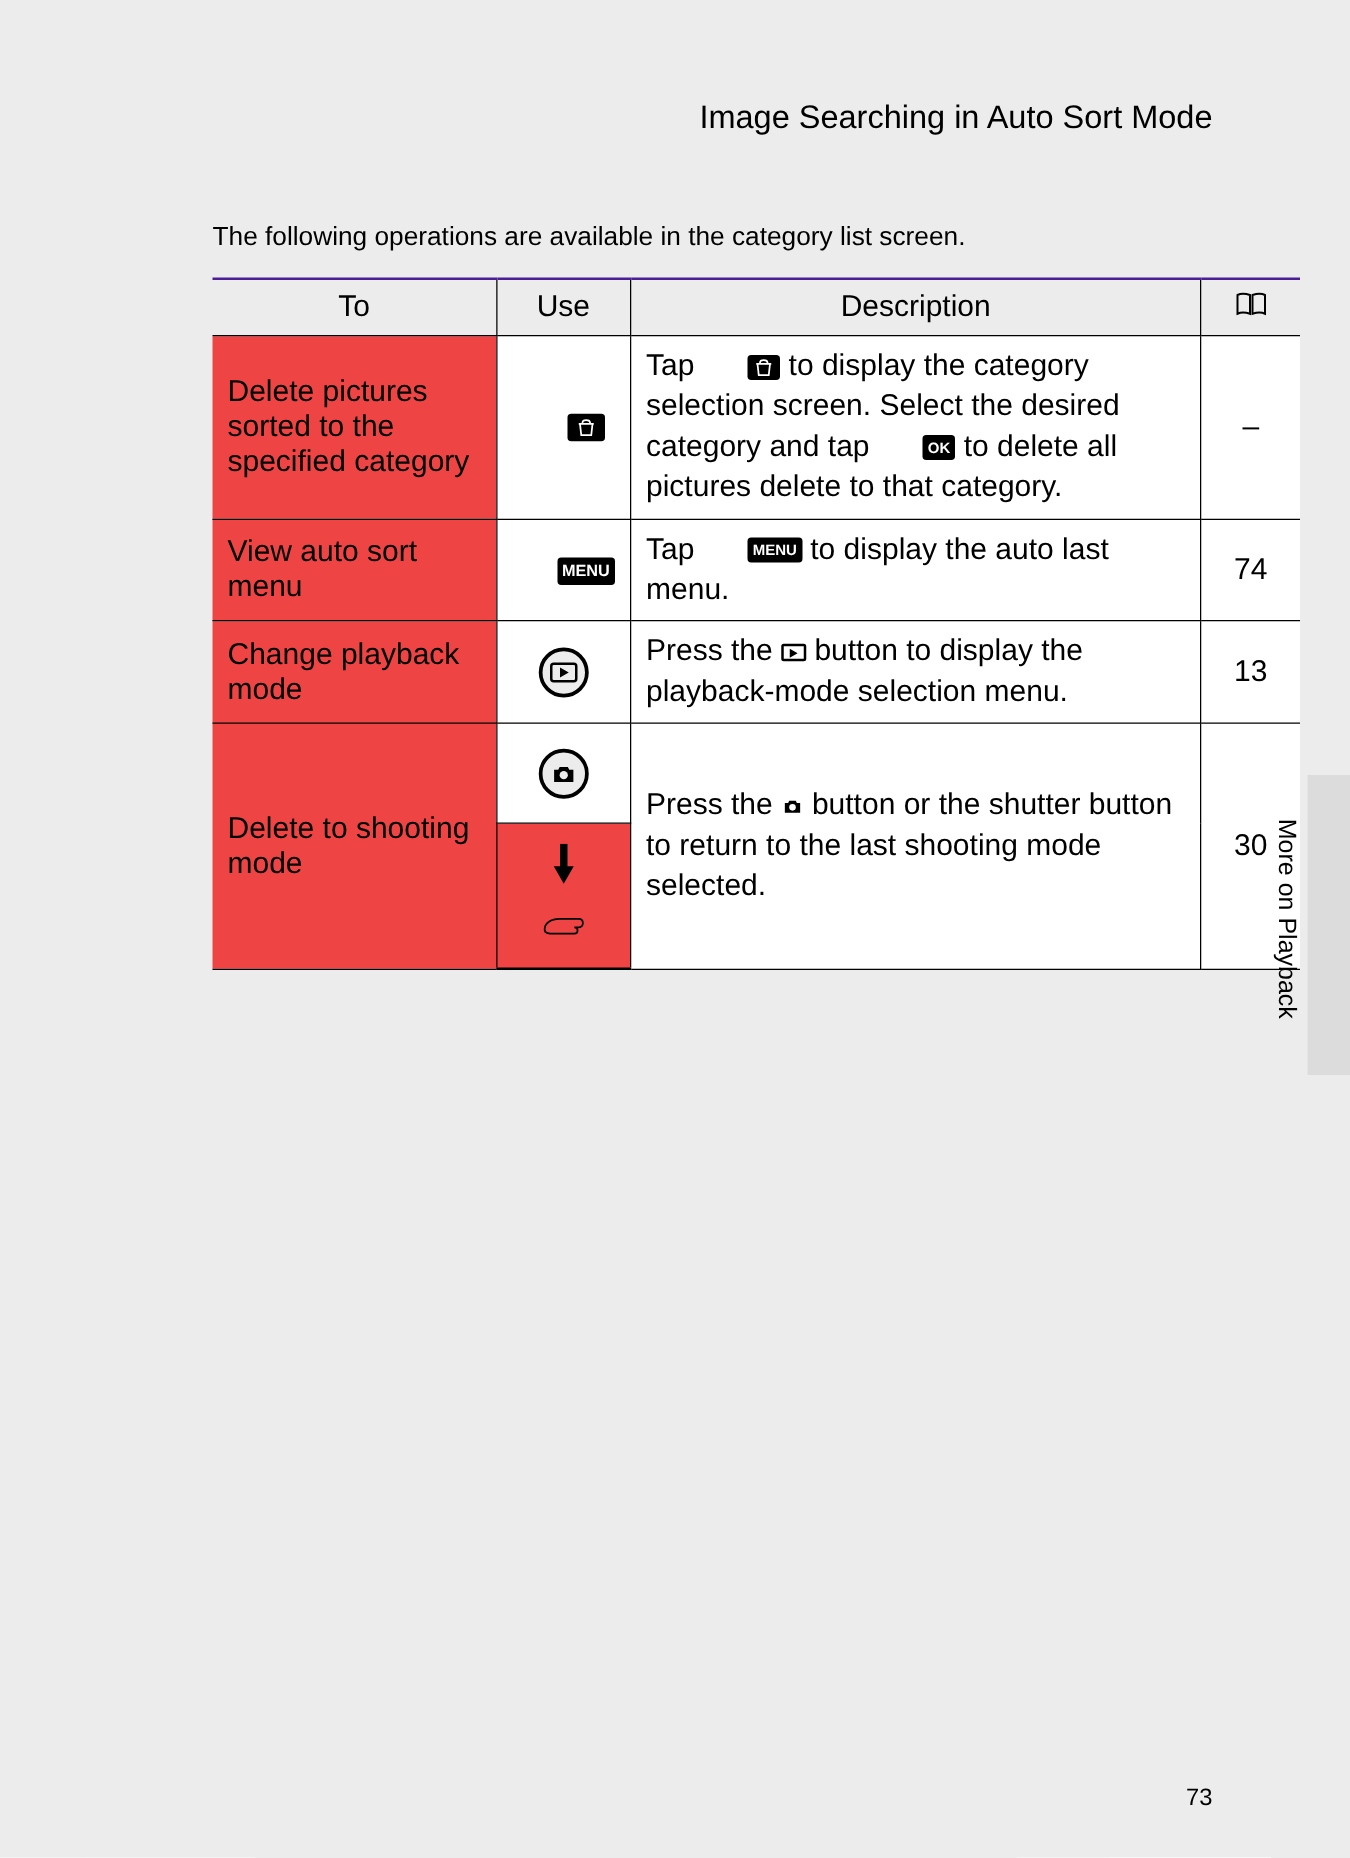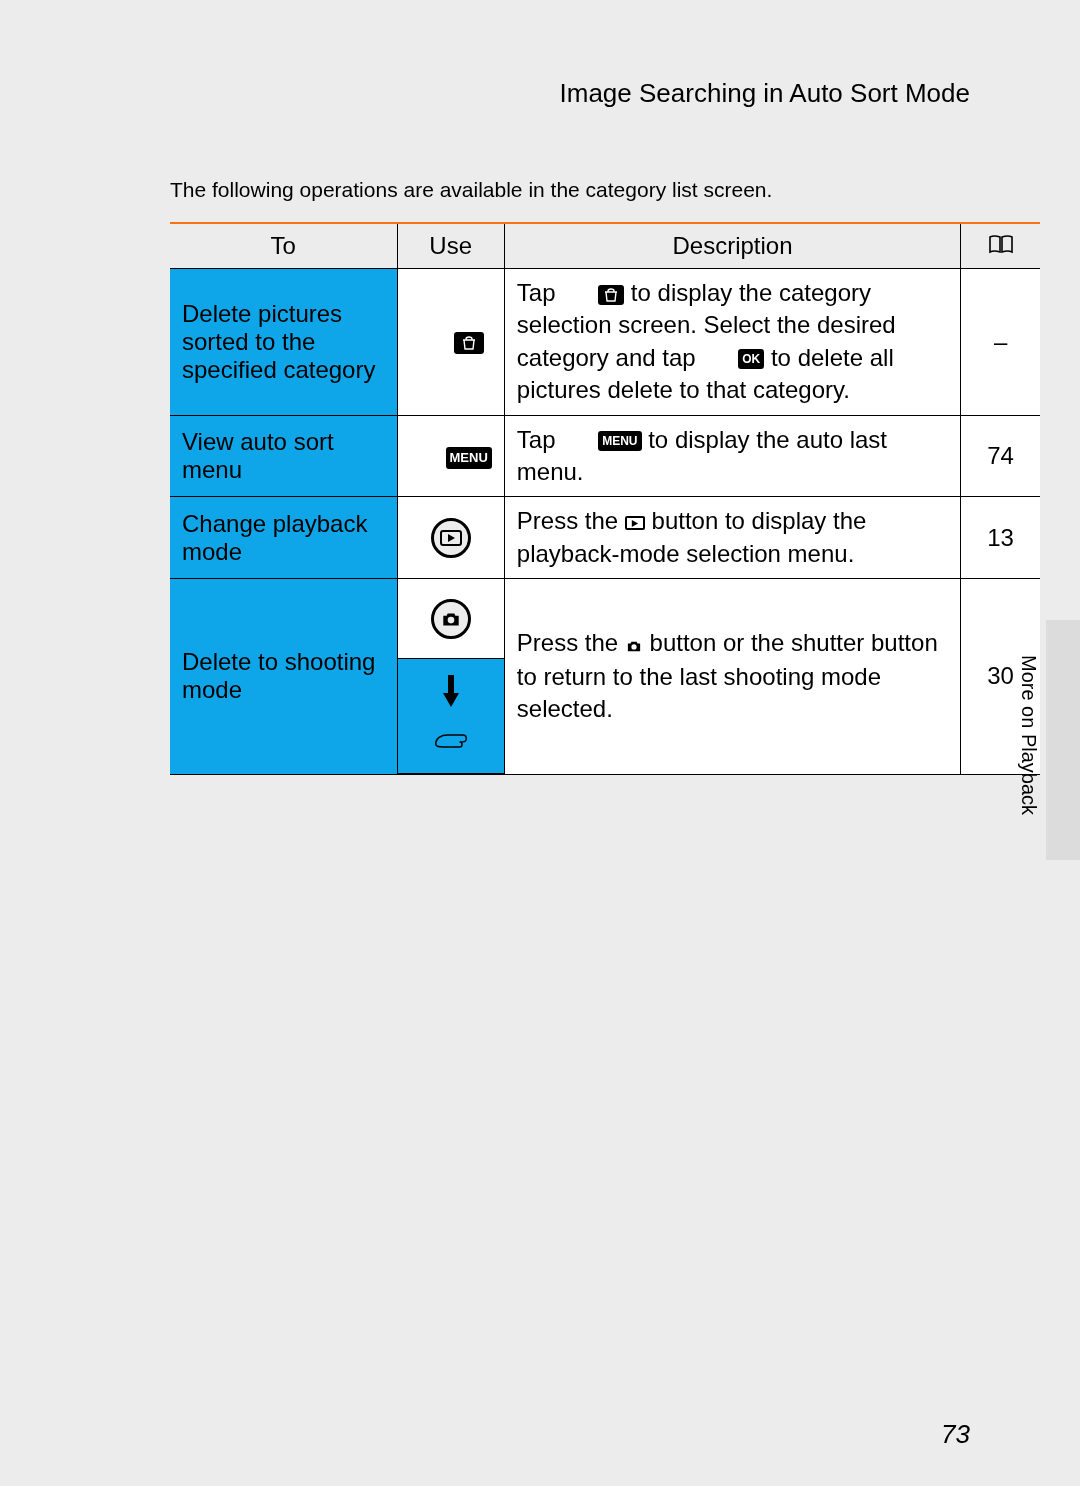--- a/index.html
+++ b/index.html
@@ -64,26 +64,26 @@
     border: 1px solid #000;
     padding: 8px 12px;
     vertical-align: middle;
     text-align: left;
     font-weight: 400;
   }
   .tbl thead th {
     background: #ececec;
     text-align: center;
     font-weight: 400;
-    border-top: 2px solid #f97316;
+    border-top: 2px solid #4c1d95;
     border-bottom: 1px solid #000;
   }
   .tbl thead th:first-child { border-left: none; }
   .tbl thead th:last-child { border-right: none; }
-  .tbl tbody td:first-child, .tbl tbody th:first-child { border-left: none; background:#0ea5e9; }
+  .tbl tbody td:first-child, .tbl tbody th:first-child { border-left: none; background:#ef4444; }
   .tbl tbody td:last-child { border-right: none; text-align:center; }
   .tbl tbody tr:last-child td { border-bottom: 2px solid #000; }
   .col-to   { width: 230px; }
   .col-use  { width: 95px; text-align:center !important; }
   .col-desc { width: 465px; }
   .col-page { width: 80px; text-align:center !important; }
   .tbl td.col-use { text-align:center; background:#fff; }
   .tbl td.col-desc { background:#fff; }
   .tbl td.col-page { background:#fff; }
 
@@ -157,22 +157,21 @@
     right:40px;
     top:655px;
     writing-mode: vertical-rl;
     font-size:20px;
     color:#000;
   }
   .page-number {
     position:absolute;
     bottom:36px;
     right:110px;
-    font-size:26px;
-    font-style: italic;
+    font-size:19px;
     margin-top: 44px;
   }
   .desc-line { line-height:1.35; }
   .vcell { height:80px; }
 </style>
 </head>
 <body>
 
 <div class="page">
   <div class="left-gutter"></div>

